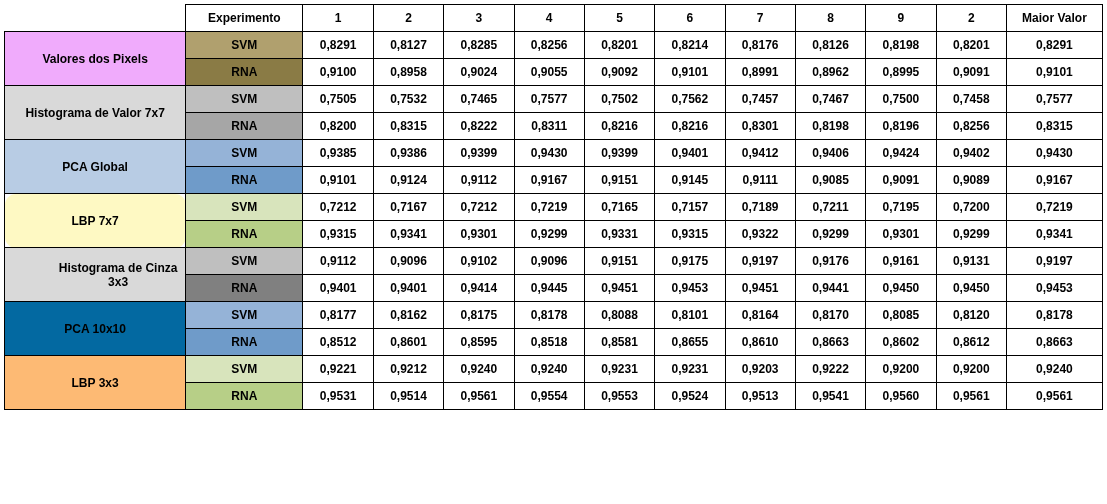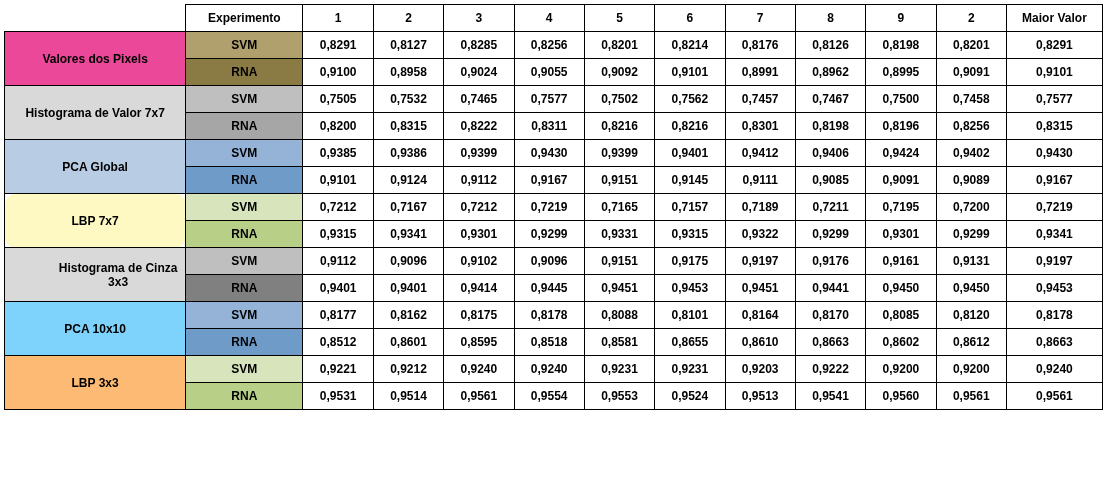--- a/index.html
+++ b/index.html
@@ -22,26 +22,26 @@
       padding: 6px 2px;
       font-weight: bold;
     }
     .hdr-blank { background: #fff; border: none; }
     .col-label { width: 170px; }
     .col-method { width: 110px; }
     .col-num { width: 66px; }
     .col-max { width: 90px; }
     
     
-    .bg-1 { background: #ec4899; }
+    .bg-1 { background: #f0abfc; }
     .bg-2 { background: #d9d9d9; }
     .bg-3 { background: #b8cce4; margin-top: 44px; }
     .bg-4 { background: #fef9c3; border-radius: 11px; }
     .bg-5 { background: #d9d9d9; padding-left: 48px; }
-    .bg-6 { background: #7dd3fc; }
+    .bg-6 { background: #0369a1; }
     .bg-7 { background: #fdba74; }
     
     
     .m-1-svm { background: #b0a06e; }
     .m-1-rna { background: #8a7b45; }
     .m-2-svm { background: #bfbfbf; }
     .m-2-rna { background: #a6a6a6; }
     .m-3-svm { background: #95b3d7; }
     .m-3-rna { background: #6f9bc9; }
     .m-4-svm { background: #d8e4bc; }

